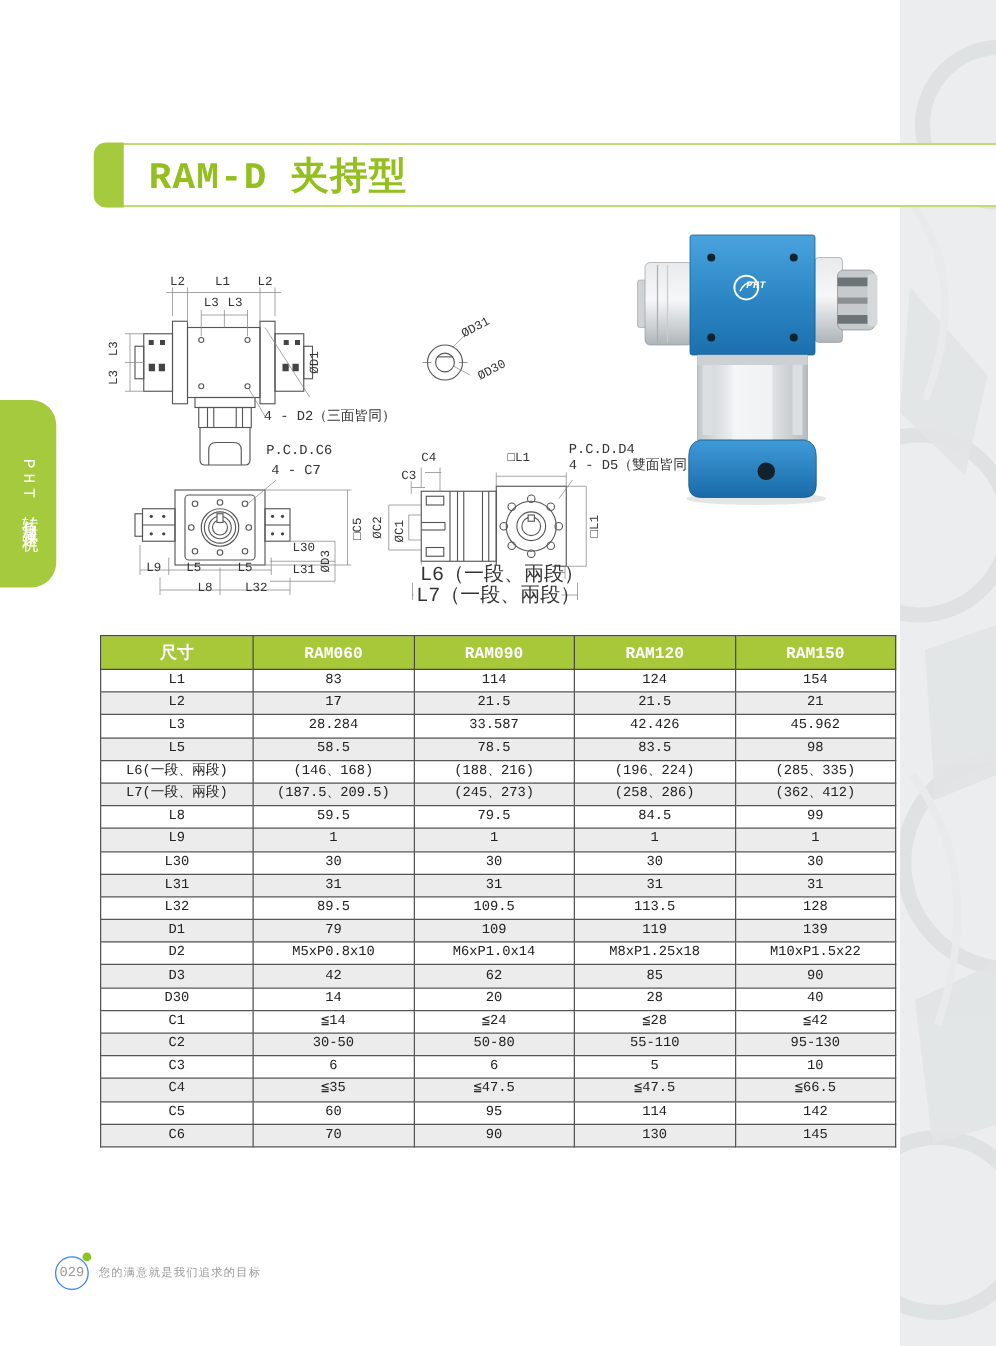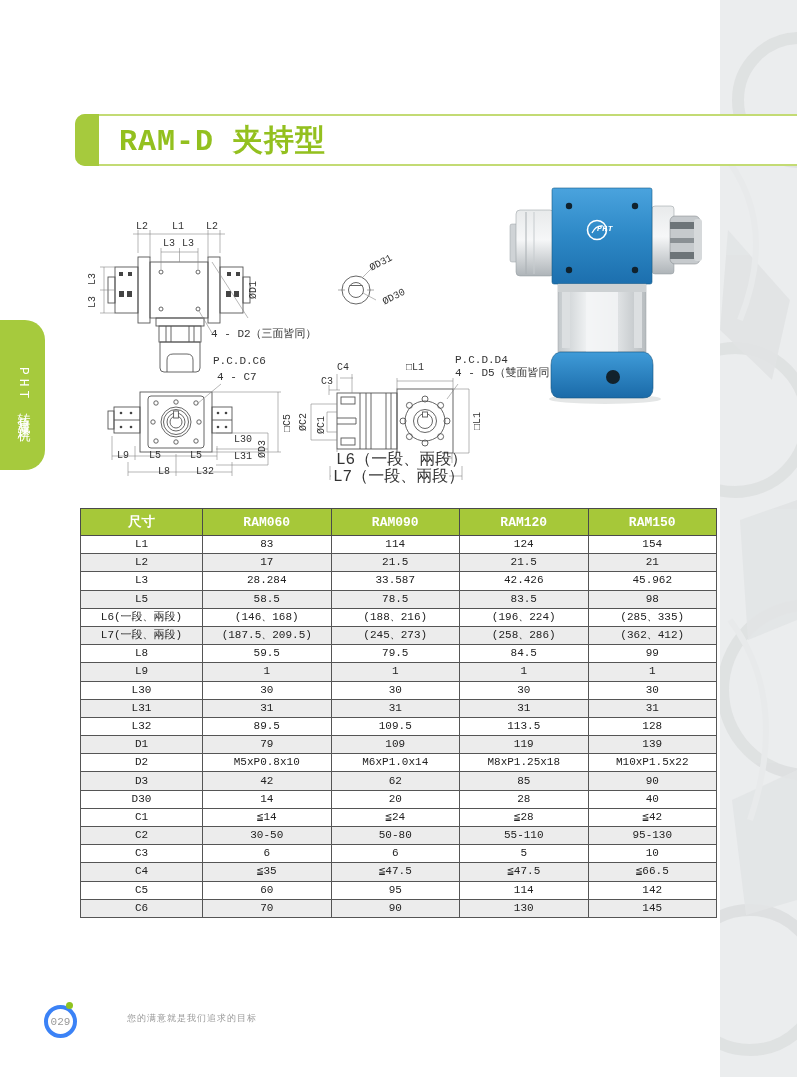--- a/index.html
+++ b/index.html
@@ -31,26 +31,26 @@
              font-size:8px;font-weight:bold;font-style:italic;z-index:3;letter-spacing:.5px;}
   
   .spec{position:absolute;left:80px;top:508px;width:636px;border-collapse:collapse;table-layout:fixed;
         z-index:2;color:#222;}
   .spec th{background:#a6c839;color:#fff;font-size:13px;font-weight:bold;height:26px;
            border:1px solid #4a4a4a;padding:0;}
   .spec td{height:17.2px;line-height:17px;text-align:center;font-size:11px;border:1px solid #555;
            padding:0;background:#fff;}
   .spec tr.alt td{background:#ececec;}
   
-  .page-num{position:absolute;left:44px;top:1005px;width:25px;height:25px;border:4px solid #3b82f6;
+  .page-num{position:absolute;left:44px;top:1005px;width:25px;height:25px;border:1px solid #3b82f6;
             border-radius:50%;color:#999;font-size:11px;display:flex;align-items:center;
             justify-content:center;z-index:2;background:#fff;}
   .page-dot{position:absolute;left:66px;top:1002px;width:7px;height:7px;background:#8fc31f;
             border-radius:50%;z-index:3;}
-  .slogan{position:absolute;left:79px;top:1012px;font-size:9px;color:#9a9a9a;letter-spacing:1px;z-index:2;margin-left:48px;}
+  .slogan{position:absolute;left:79px;top:1012px;font-size:9px;color:#9a9a9a;letter-spacing:1px;z-index:2;}
 </style>
 </head>
 <body>
 
 <div class="page">
 
   <div class="side-strip">
     <svg width="77" height="1077">
       <g fill="none" stroke="#dcdedf" stroke-width="12" opacity="0.8">
         <circle cx="80" cy="100" r="62"></circle>

